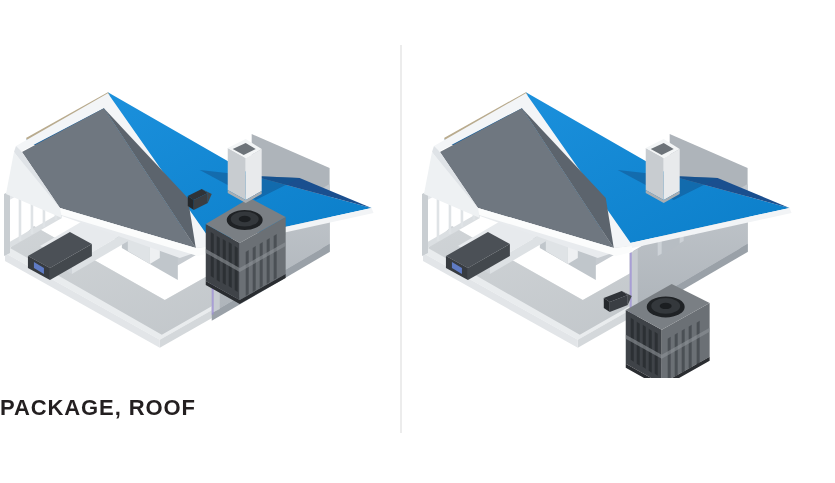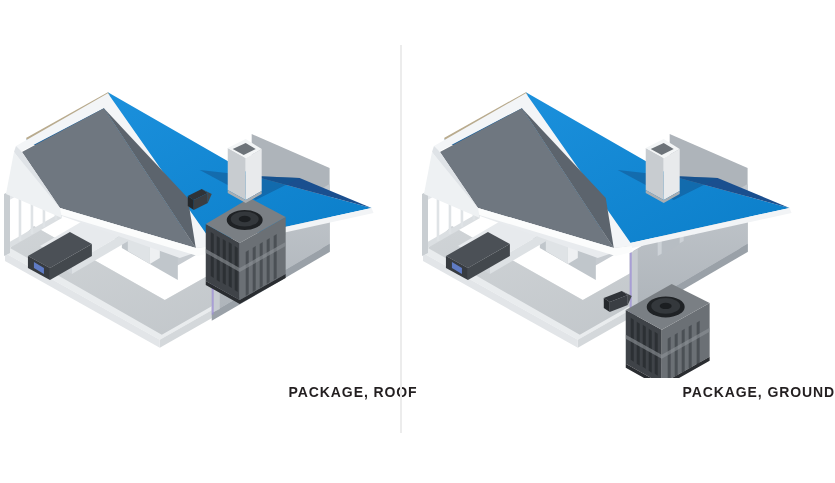--- a/index.html
+++ b/index.html
@@ -36,25 +36,25 @@
     width: 417.5px;
     height: 330px;
   }
   .illustration svg {
     display: block;
     width: 100%;
     height: 100%;
   }
   .caption {
     position: absolute;
-    top: 380px;
+    top: 396px;
     left: 0;
     width: 417.5px;
-    text-align: right;
-    font-size: 14px;
+    text-align: left;
+    font-size: 22px;
     font-weight: bold;
     letter-spacing: 0.9px;
     color: #231f20;
     font-family: "Liberation Sans", sans-serif;
     line-height: 24px;
     white-space: nowrap;
   }
   .divider {
     position: absolute;
     left: 400px;
@@ -384,18 +384,17 @@
             <polygon points="271,279 274,277 274,319 271,321"></polygon>
             <polygon points="279,275 282,273 282,315 279,317"></polygon>
           </g>
 
           <polygon points="208,291 244,311 292,284 292,280 244,307 208,287" fill="#8d9297" opacity="0.6"></polygon>
 
           <polygon points="208,316 244,336 292,309 292,313 244,340 208,320" fill="#2a2d31"></polygon>
         </g>
       </svg>
     </div>
-    <div class="caption">PACKAGE, GROUND</div>
   </div>
 
 </div>
 
 <div class="divider"></div>
 
 </body></html>

